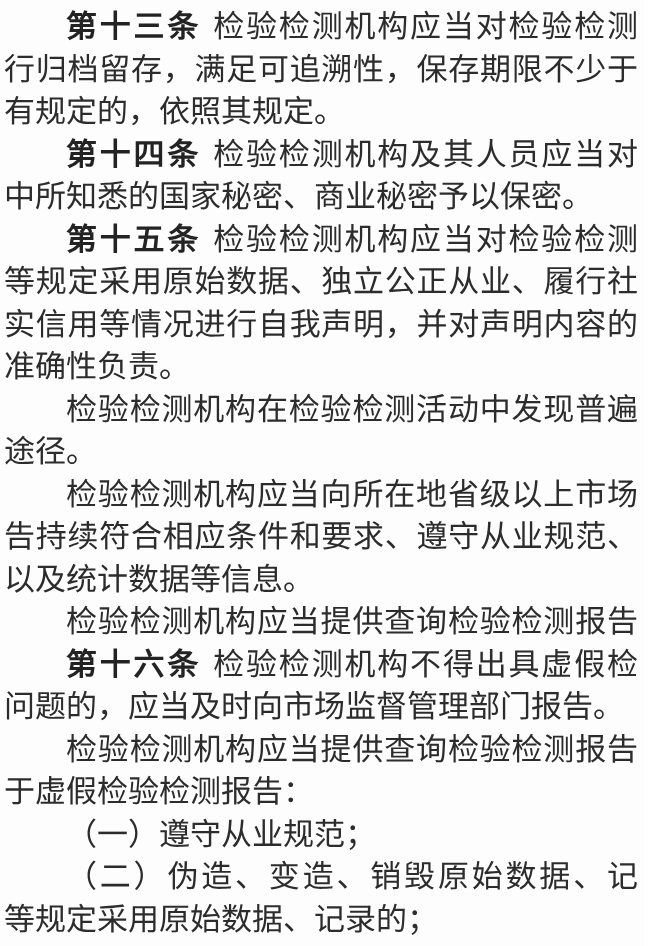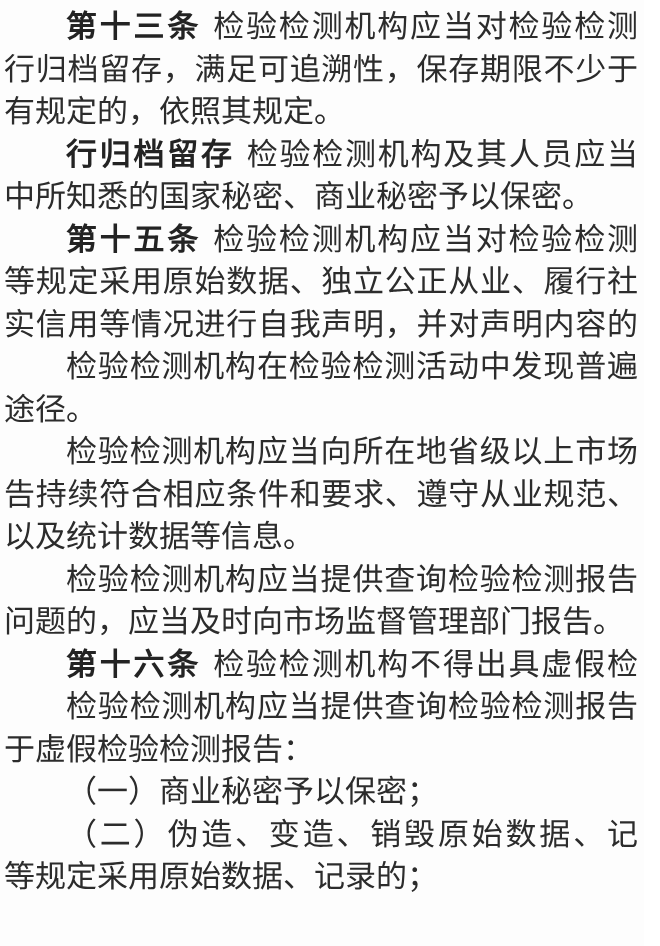--- a/index.html
+++ b/index.html
@@ -43,39 +43,40 @@
 </style>
 </head>
 <body>
 
 <div class="page">
 
   <div class="line indent"><span class="term">第十三条</span><span>检验检测机构应当对检验检测原始记录和报告进</span></div>
   <div class="line"><span>行归档留存，满足可追溯性，保存期限不少于 6 年。法律法规另</span></div>
   <div class="line end"><span>有规定的，依照其规定。</span></div>
 
-  <div class="line indent"><span class="term">行归档留存</span><span>检验检测机构及其人员应当对其在检验检测活动</span></div>
+  <div class="line indent"><span class="term">第十四条</span><span>检验检测机构及其人员应当对其在检验检测活动</span></div>
   <div class="line end"><span>中所知悉的国家秘密、商业秘密予以保密。</span></div>
 
   <div class="line indent"><span class="term">第十五条</span><span>检验检测机构应当对检验检测原始记录和报告进</span></div>
   <div class="line"><span>等规定采用原始数据、独立公正从业、履行社会责任、严守诚</span></div>
   <div class="line"><span>实信用等情况进行自我声明，并对声明内容的真实性、全面性、</span></div>
+  <div class="line end"><span>准确性负责。</span></div>
 
   <div class="line indent"><span>检验检测机构在检验检测活动中发现普遍存在的产品质量</span></div>
   <div class="line end"><span>途径。</span></div>
 
   <div class="line indent"><span>检验检测机构应当向所在地省级以上市场监督管理部门报</span></div>
   <div class="line"><span>告持续符合相应条件和要求、遵守从业规范、开展检验检测活动</span></div>
   <div class="line end"><span>以及统计数据等信息。</span></div>
 
   <div class="line indent"><span>检验检测机构应当提供查询检验检测报告真实性的方式和</span></div>
+  <div class="line end indent"><span class="term">第十六条</span><span>检验检测机构不得出具虚假检验检测报告。</span></div>
+
   <div class="line end"><span>问题的，应当及时向市场监督管理部门报告。</span></div>
-
-  <div class="line end indent"><span class="term">第十六条</span><span>检验检测机构不得出具虚假检验检测报告。</span></div>
   <div class="line indent"><span>检验检测机构应当提供查询检验检测报告真实性的方式和，属</span></div>
   <div class="line end"><span>于虚假检验检测报告：</span></div>
 
-  <div class="line end indent"><span>（一）商业秘密予以保密；</span></div>
+  <div class="line end indent"><span>（一）遵守从业规范；</span></div>
 
   <div class="line indent"><span>（二）伪造、变造、销毁原始数据、记录，或者未按照标准</span></div>
   <div class="line end"><span>等规定采用原始数据、记录的；</span></div>
 
 </div>
 
 </body></html>

